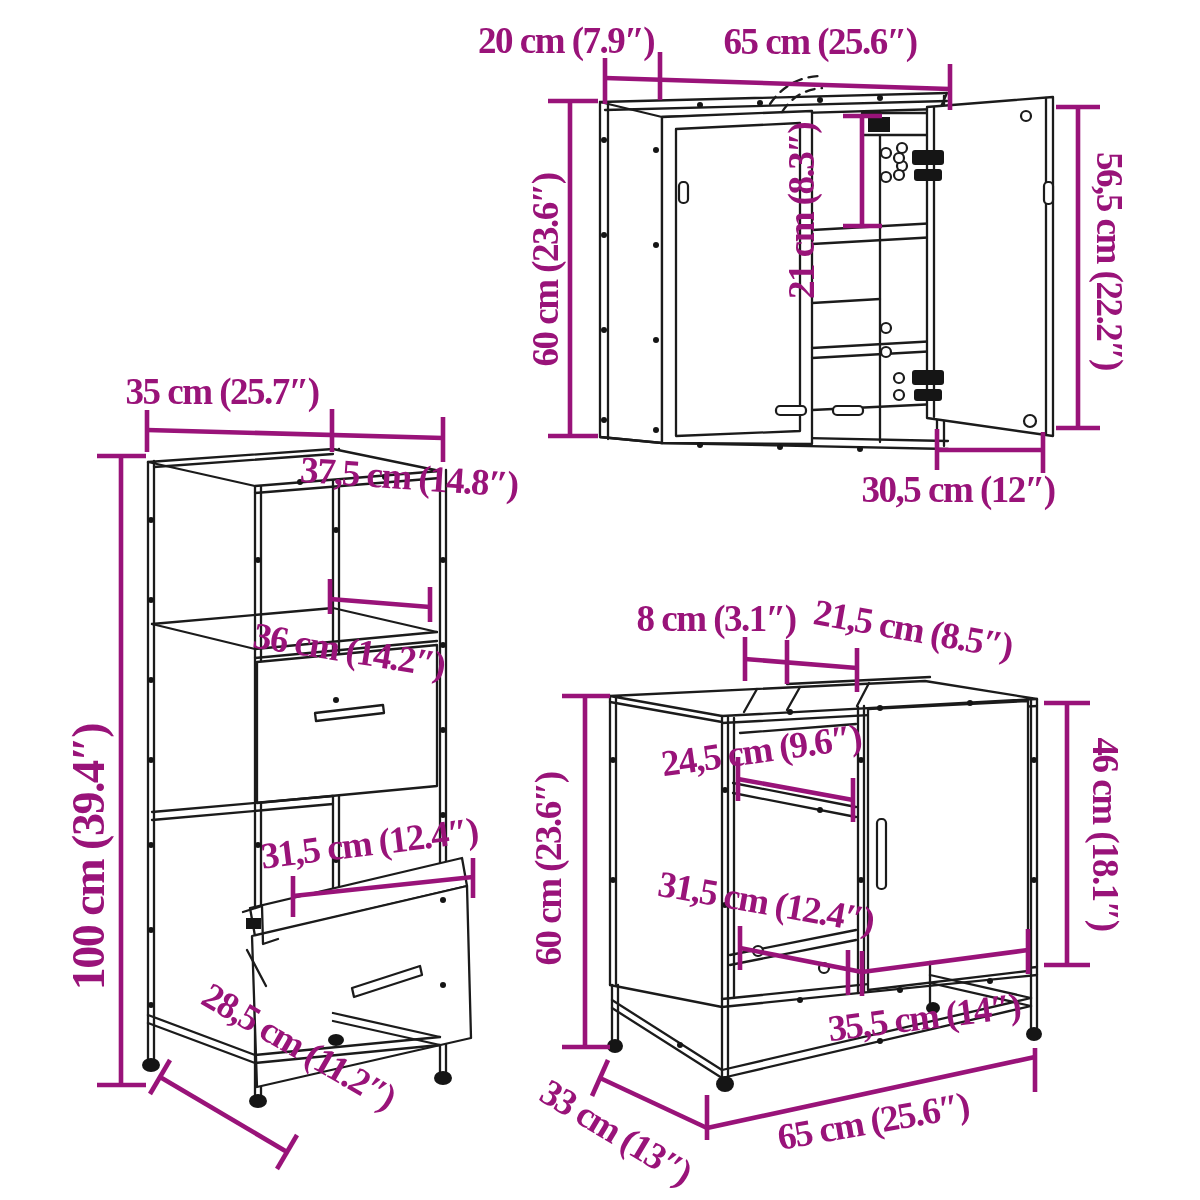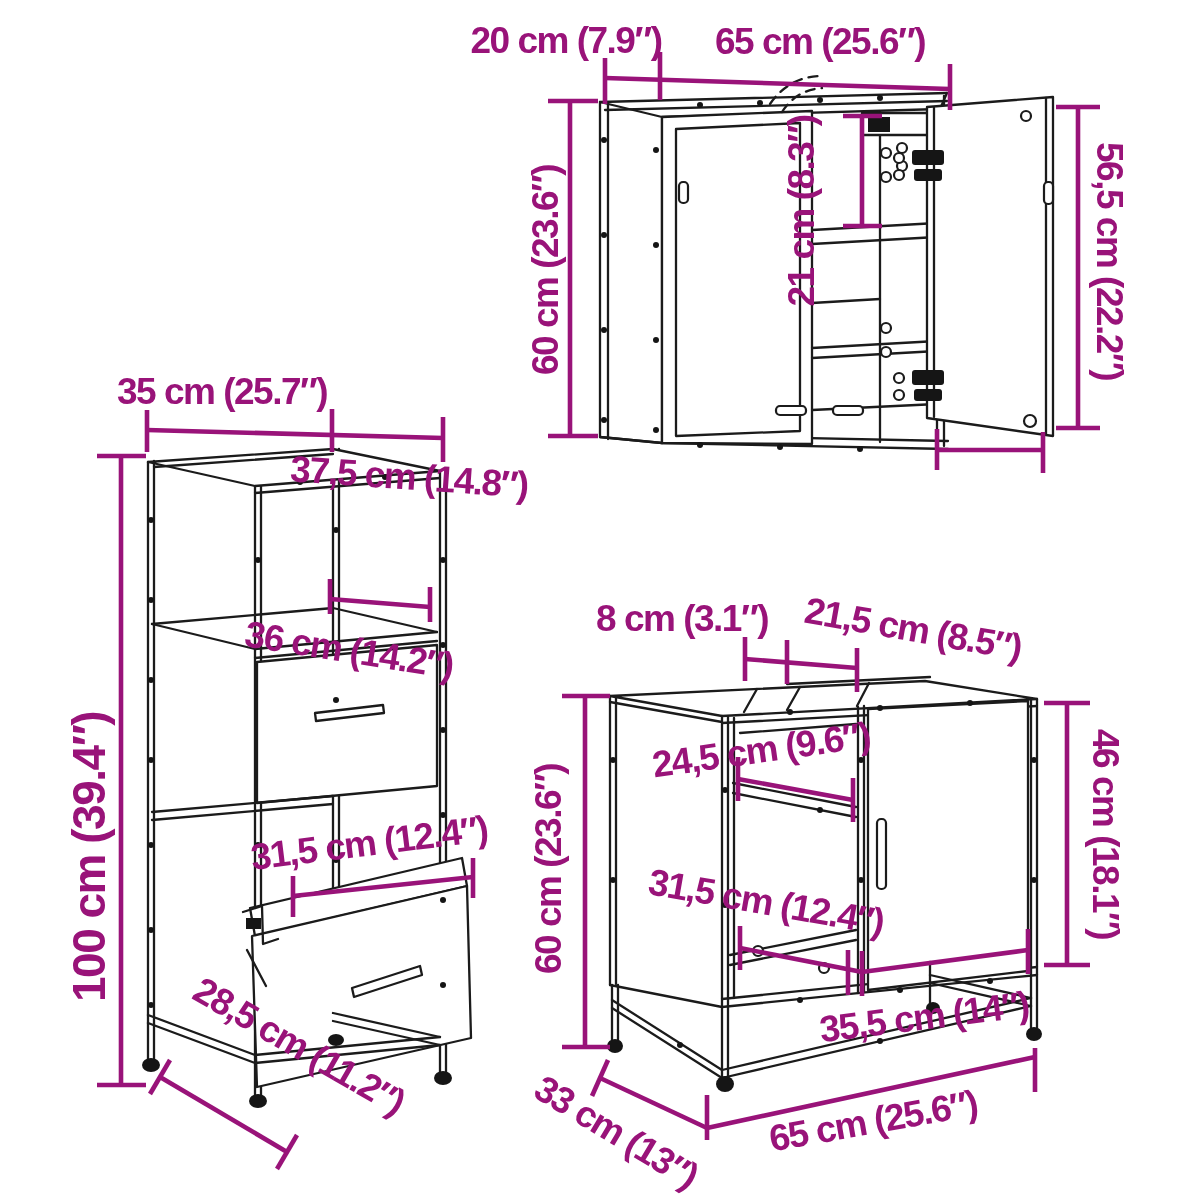--- a/index.html
+++ b/index.html
@@ -1,18 +1,18 @@
 <!DOCTYPE html>
 <html><head>
 <meta charset="utf-8">
 <style>
   html,body{margin:0;padding:0;background:#ffffff;}
   #canvas{
     position:relative;width:1200px;height:1200px;background:#ffffff;overflow:hidden;
-    font-family:Liberation Sans, sans-serif;
+    font-family:Liberation Serif, serif;
   }
   #lineart{position:absolute;left:0;top:0;width:1200px;height:1200px;}
   .dim-label{
     position:absolute;
     color:#991379;
     font-weight:700;
     font-size:37px;
     letter-spacing:-1.5px;
     white-space:nowrap;
     transform-origin:center center;
@@ -319,29 +319,30 @@
       <path class="dim" d="M707,1128 L1035,1057"></path>
       <path class="dim" d="M1035,1048 L1035,1092"></path>
     </g>
   </svg>
 
   <div class="dim-label" style="left:566px;top:40px;transform:translate(-50%,-50%);">20 cm (7.9″)</div>
   <div class="dim-label" style="left:820px;top:41px;transform:translate(-50%,-50%);">65 cm (25.6″)</div>
   <div class="dim-label" style="left:545px;top:270px;transform:translate(-50%,-50%) rotate(-90deg);">60 cm (23.6″)</div>
   <div class="dim-label" style="left:801px;top:211px;transform:translate(-50%,-50%) rotate(-90deg);">21 cm (8.3″)</div>
   <div class="dim-label" style="left:1109px;top:261px;transform:translate(-50%,-50%) rotate(90deg);">56,5 cm (22.2″)</div>
+  <div class="dim-label" style="left:958px;top:489px;transform:translate(-50%,-50%);">30,5 cm (12″)</div>
 
   <div class="dim-label" style="left:222px;top:391px;transform:translate(-50%,-50%);">35 cm (25.7″)</div>
   <div class="dim-label" style="left:409px;top:477px;transform:translate(-50%,-50%) rotate(4deg);">37,5 cm (14.8″)</div>
   <div class="dim-label big" style="left:89px;top:857px;transform:translate(-50%,-50%) rotate(-90deg);">100 cm (39.4″)</div>
   <div class="dim-label" style="left:349px;top:650px;transform:translate(-50%,-50%) rotate(9deg);">36 cm (14.2″)</div>
   <div class="dim-label" style="left:369px;top:843px;transform:translate(-50%,-50%) rotate(-7deg);">31,5 cm (12.4″)</div>
   <div class="dim-label" style="left:299px;top:1046px;transform:translate(-50%,-50%) rotate(30deg);">28,5 cm (11.2″)</div>
 
-  <div class="dim-label" style="left:682px;top:618px;transform:translate(-50%,-50%);">8 cm (3.1″)</div>
+  <div class="dim-label" style="left:716px;top:618px;transform:translate(-50%,-50%);">8 cm (3.1″)</div>
   <div class="dim-label" style="left:913px;top:629px;transform:translate(-50%,-50%) rotate(10deg);">21,5 cm (8.5″)</div>
   <div class="dim-label" style="left:548px;top:869px;transform:translate(-50%,-50%) rotate(-90deg);">60 cm (23.6″)</div>
   <div class="dim-label" style="left:1105px;top:834px;transform:translate(-50%,-50%) rotate(90deg);">46 cm (18.1″)</div>
   <div class="dim-label" style="left:761px;top:750px;transform:translate(-50%,-50%) rotate(-8deg);">24,5 cm (9.6″)</div>
   <div class="dim-label" style="left:766px;top:902px;transform:translate(-50%,-50%) rotate(10deg);">31,5 cm (12.4″)</div>
   <div class="dim-label" style="left:924px;top:1017px;transform:translate(-50%,-50%) rotate(-7deg);">35,5 cm (14″)</div>
   <div class="dim-label" style="left:616px;top:1132px;transform:translate(-50%,-50%) rotate(31deg);">33 cm (13″)</div>
   <div class="dim-label" style="left:873px;top:1121px;transform:translate(-50%,-50%) rotate(-10deg);">65 cm (25.6″)</div>
 
 </div>

